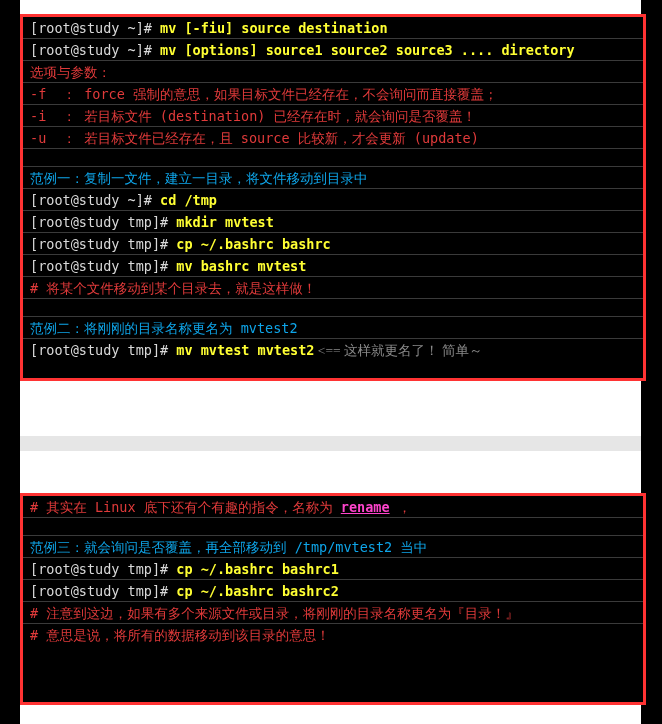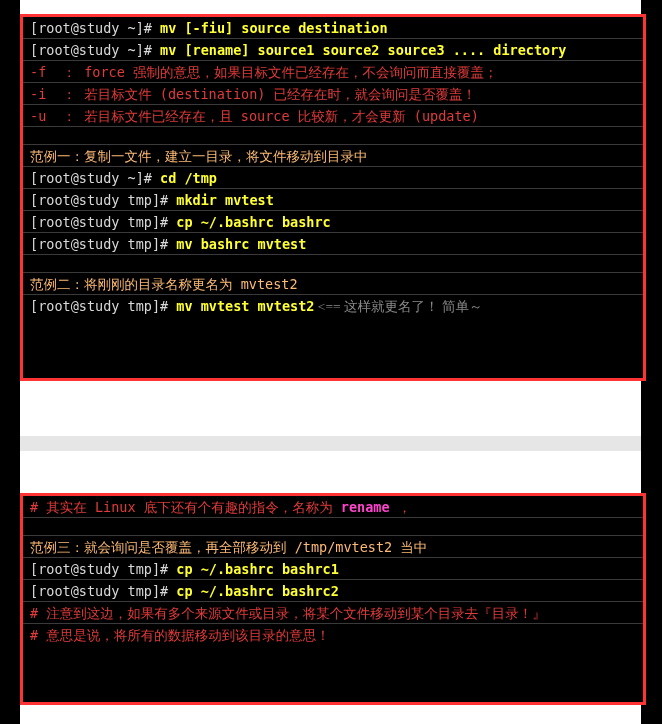--- a/index.html
+++ b/index.html
@@ -81,51 +81,53 @@
     height: 18px;
     line-height: 18px;
   }
   .line:last-child { border-bottom: none; }
 
   
   .t-white   { color: #d9d9d9; }
   .t-yellow  { color: #ffff33; font-weight: bold; }
   .t-red     { color: #e03a3a; }
   .t-gray    { color: #8a8a8a; font-family: Liberation Serif, serif; }
-  .t-magenta { color: #ff44cc; font-weight: bold; }
-  .t-dim     { color: #fdba74; }
+  .t-magenta { color: #ff44cc; font-weight: bold; text-decoration: underline; }
+  .t-dim     { color: #0ea5e9; }
 </style>
 </head>
 <body>
 
 <div class="page-canvas"></div>
 <div class="gray-band"></div>
 
 <div class="codeblock" id="block-1">
   <div class="lines" id="lines-1">
       <div class="line"><span class="t-white">[root@study ~]# </span><span class="t-yellow">mv [-fiu] source destination</span></div>
-      <div class="line"><span class="t-white">[root@study ~]# </span><span class="t-yellow">mv [rename] source1 source2 source3 .... directory</span></div>
+      <div class="line"><span class="t-white">[root@study ~]# </span><span class="t-yellow">mv [options] source1 source2 source3 .... directory</span></div>
+      <div class="line"><span class="t-red">选项与参数：</span></div>
       <div class="line"><span class="t-red">-f  ： force 强制的意思，如果目标文件已经存在，不会询问而直接覆盖；</span></div>
       <div class="line"><span class="t-red">-i  ： 若目标文件 (destination) 已经存在时，就会询问是否覆盖！</span></div>
       <div class="line"><span class="t-red">-u  ： 若目标文件已经存在，且 source 比较新，才会更新 (update)</span></div>
       <div class="line blank"><span class="t-white">&nbsp;</span></div>
       <div class="line"><span class="t-dim">范例一：复制一文件，建立一目录，将文件移动到目录中</span></div>
       <div class="line"><span class="t-white">[root@study ~]# </span><span class="t-yellow">cd /tmp</span></div>
       <div class="line"><span class="t-white">[root@study tmp]# </span><span class="t-yellow">mkdir mvtest</span></div>
       <div class="line"><span class="t-white">[root@study tmp]# </span><span class="t-yellow">cp ~/.bashrc bashrc</span></div>
       <div class="line"><span class="t-white">[root@study tmp]# </span><span class="t-yellow">mv bashrc mvtest</span></div>
+      <div class="line"><span class="t-red"># 将某个文件移动到某个目录去，就是这样做！</span></div>
       <div class="line blank"><span class="t-white">&nbsp;</span></div>
       <div class="line"><span class="t-dim">范例二：将刚刚的目录名称更名为 mvtest2</span></div>
       <div class="line"><span class="t-white">[root@study tmp]# </span><span class="t-yellow">mv mvtest mvtest2</span><span class="t-gray"> &lt;== 这样就更名了！ 简单～</span></div>
     </div>
 </div>
 
 <div class="codeblock" id="block-2">
   <div class="lines" id="lines-2">
       <div class="line"><span class="t-red"># 其实在 Linux 底下还有个有趣的指令，名称为 </span><span class="t-magenta">rename</span><span class="t-red"> ，</span></div>
       <div class="line blank"><span class="t-white">&nbsp;</span></div>
       <div class="line"><span class="t-dim">范例三：就会询问是否覆盖，再全部移动到 /tmp/mvtest2 当中</span></div>
       <div class="line"><span class="t-white">[root@study tmp]# </span><span class="t-yellow">cp ~/.bashrc bashrc1</span></div>
       <div class="line"><span class="t-white">[root@study tmp]# </span><span class="t-yellow">cp ~/.bashrc bashrc2</span></div>
-      <div class="line"><span class="t-red"># 注意到这边，如果有多个来源文件或目录，将某个文件移动到某个目录去『目录！』</span></div>
+      <div class="line"><span class="t-red"># 注意到这边，如果有多个来源文件或目录，将刚刚的目录名称更名为『目录！』</span></div>
       <div class="line"><span class="t-red"># 意思是说，将所有的数据移动到该目录的意思！</span></div>
     </div>
 </div>
 
 </body></html>

